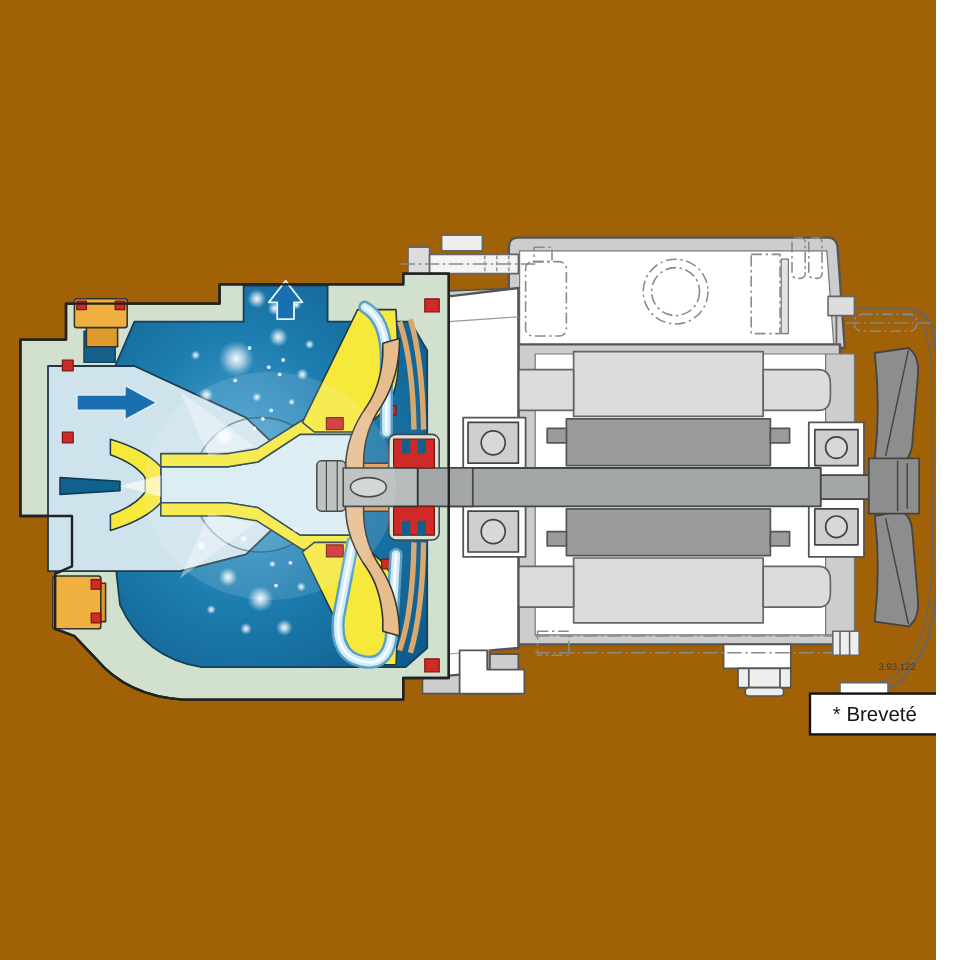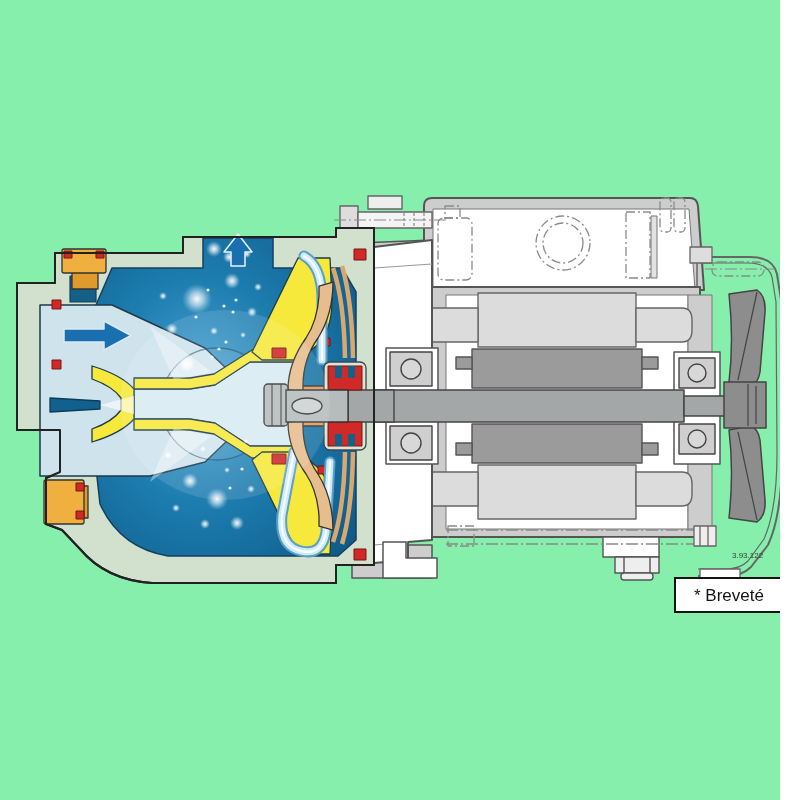--- a/index.html
+++ b/index.html
@@ -1,16 +1,16 @@
 <!DOCTYPE html>
 <html><head>
 <meta charset="utf-8">
 <style>
   html,body{margin:0;padding:0;background:#fff;}
-  .stage{position:relative;width:780px;height:800px;background:#86efac;overflow:hidden;
+  .stage{position:relative;width:780px;height:800px;background:#a16207;overflow:hidden;
          font-family:"Liberation Sans", sans-serif;}
   svg{display:block}
   text{font-family:"Liberation Sans", sans-serif;}
   .draw-num{font-size:8px;fill:#3c3c3c;}
   .patent{font-size:17px;fill:#141414;}
 </style>
 </head>
 <body>
 
 <div class="stage">

